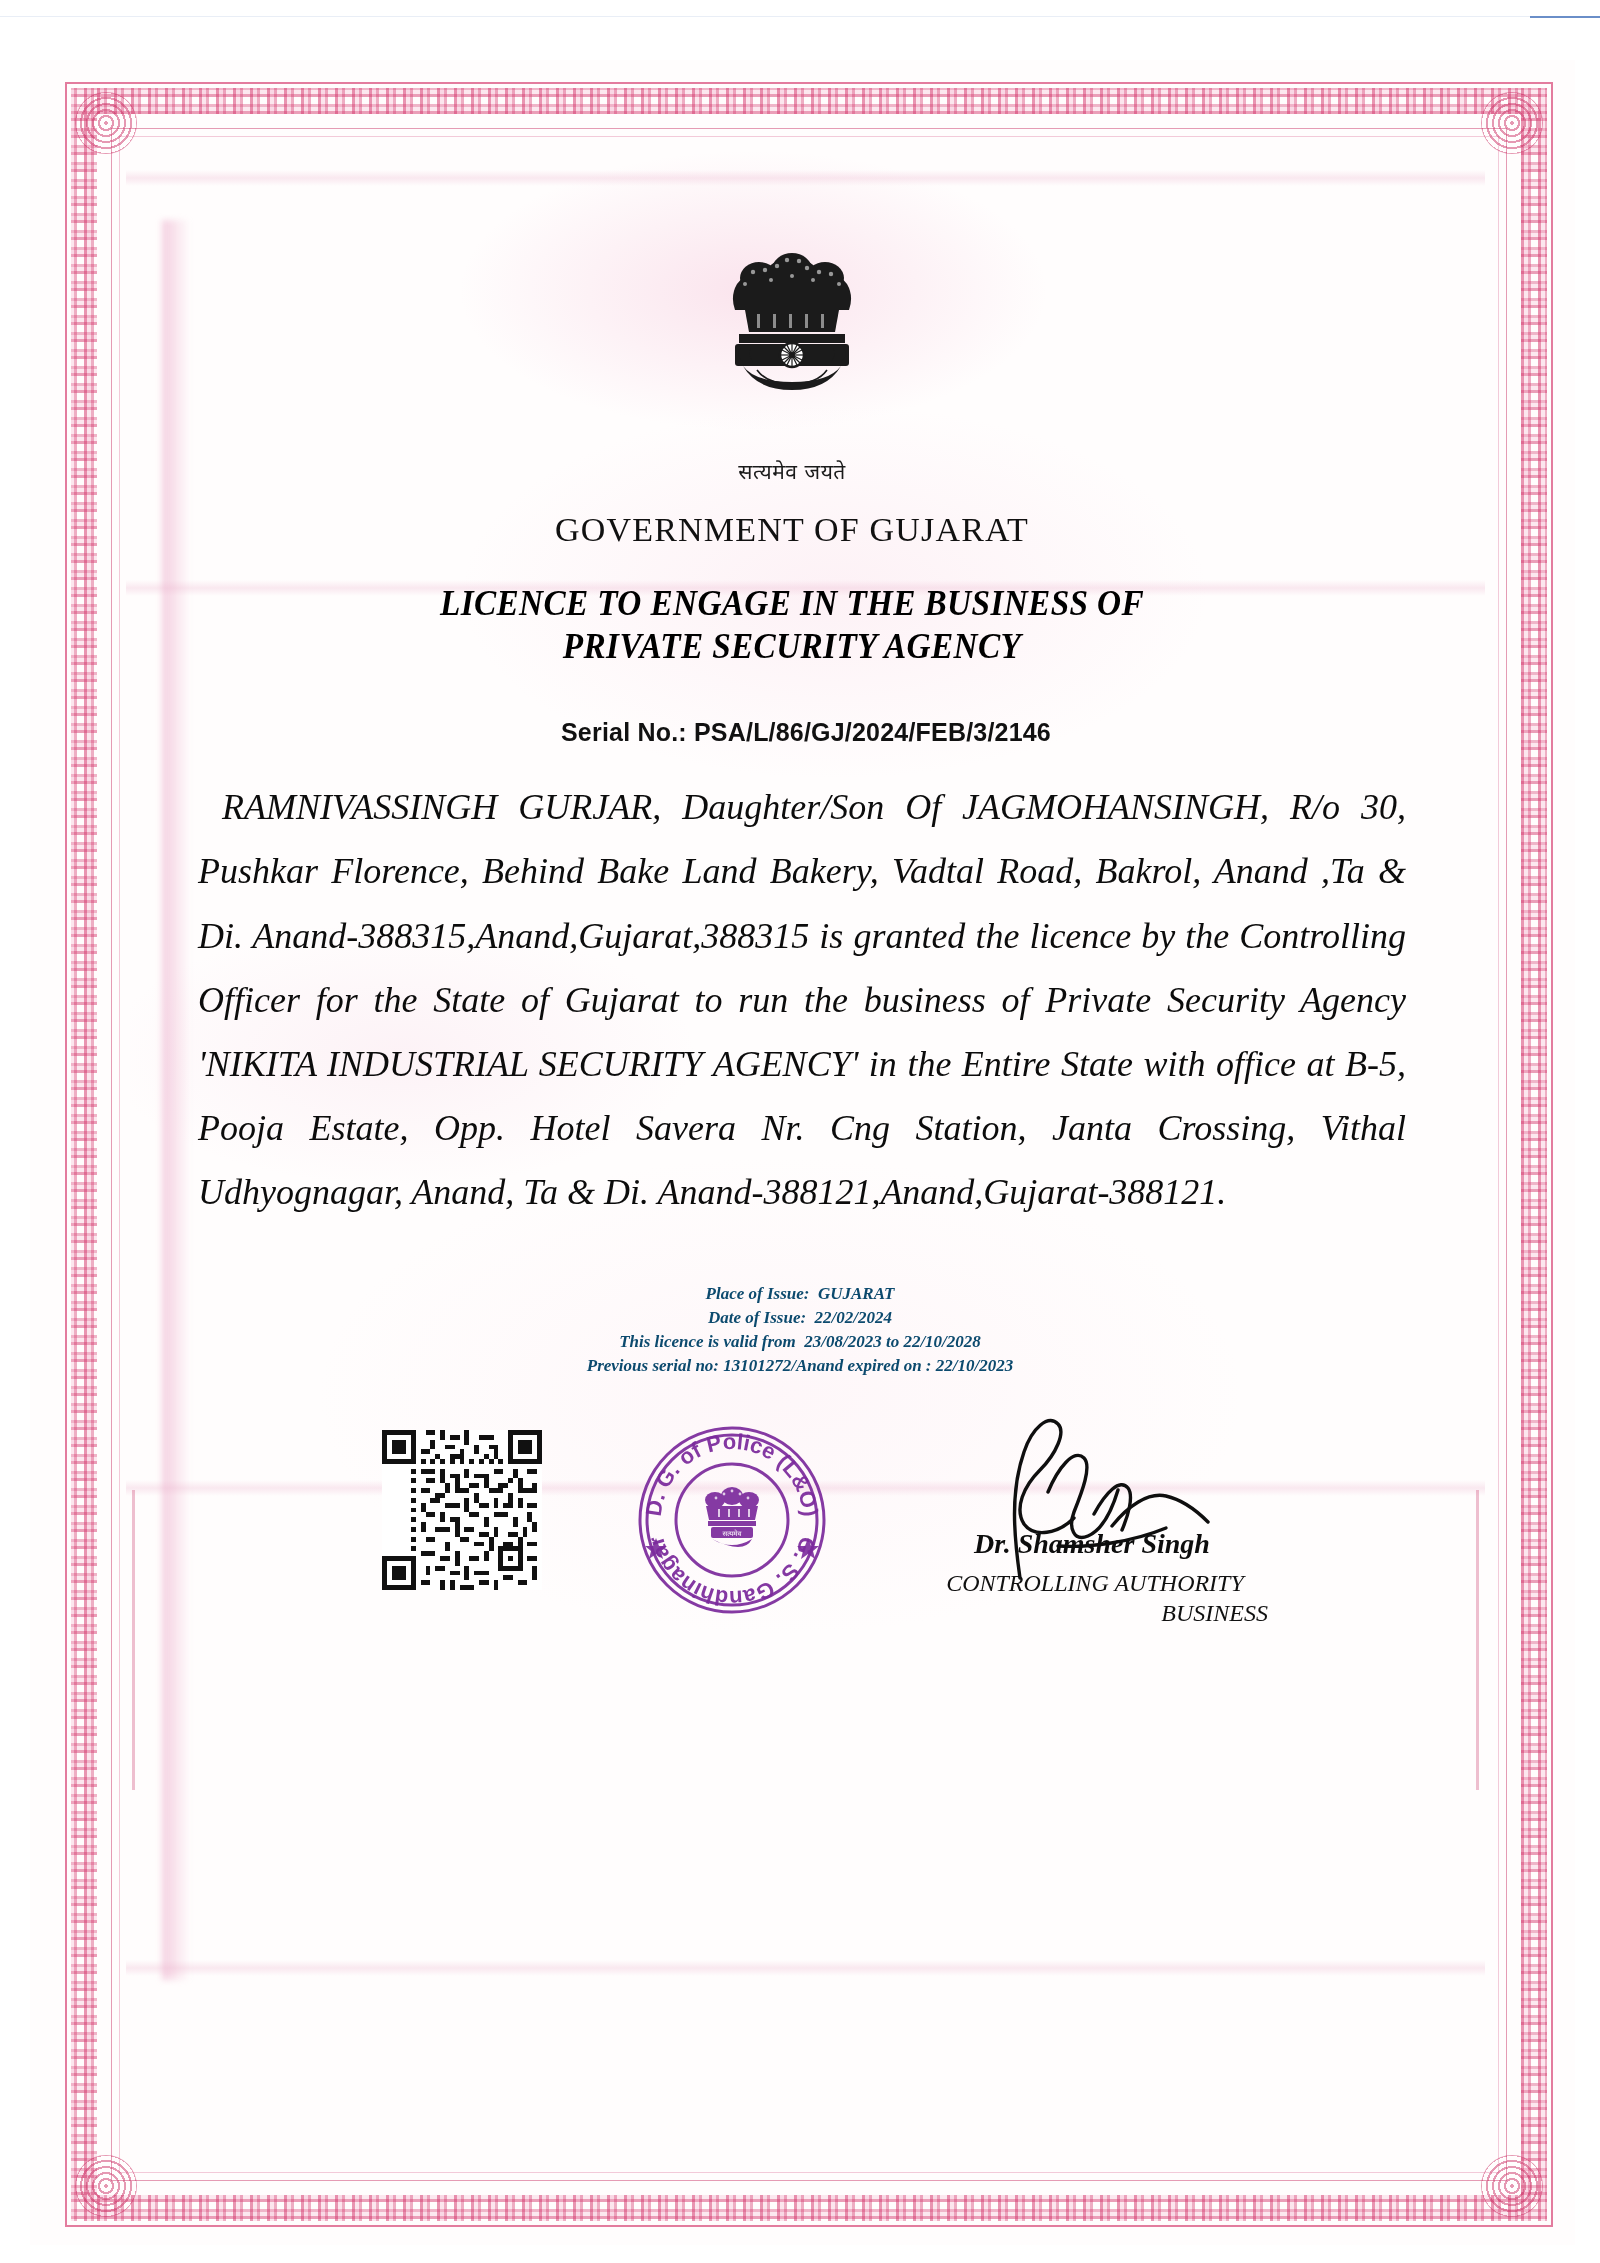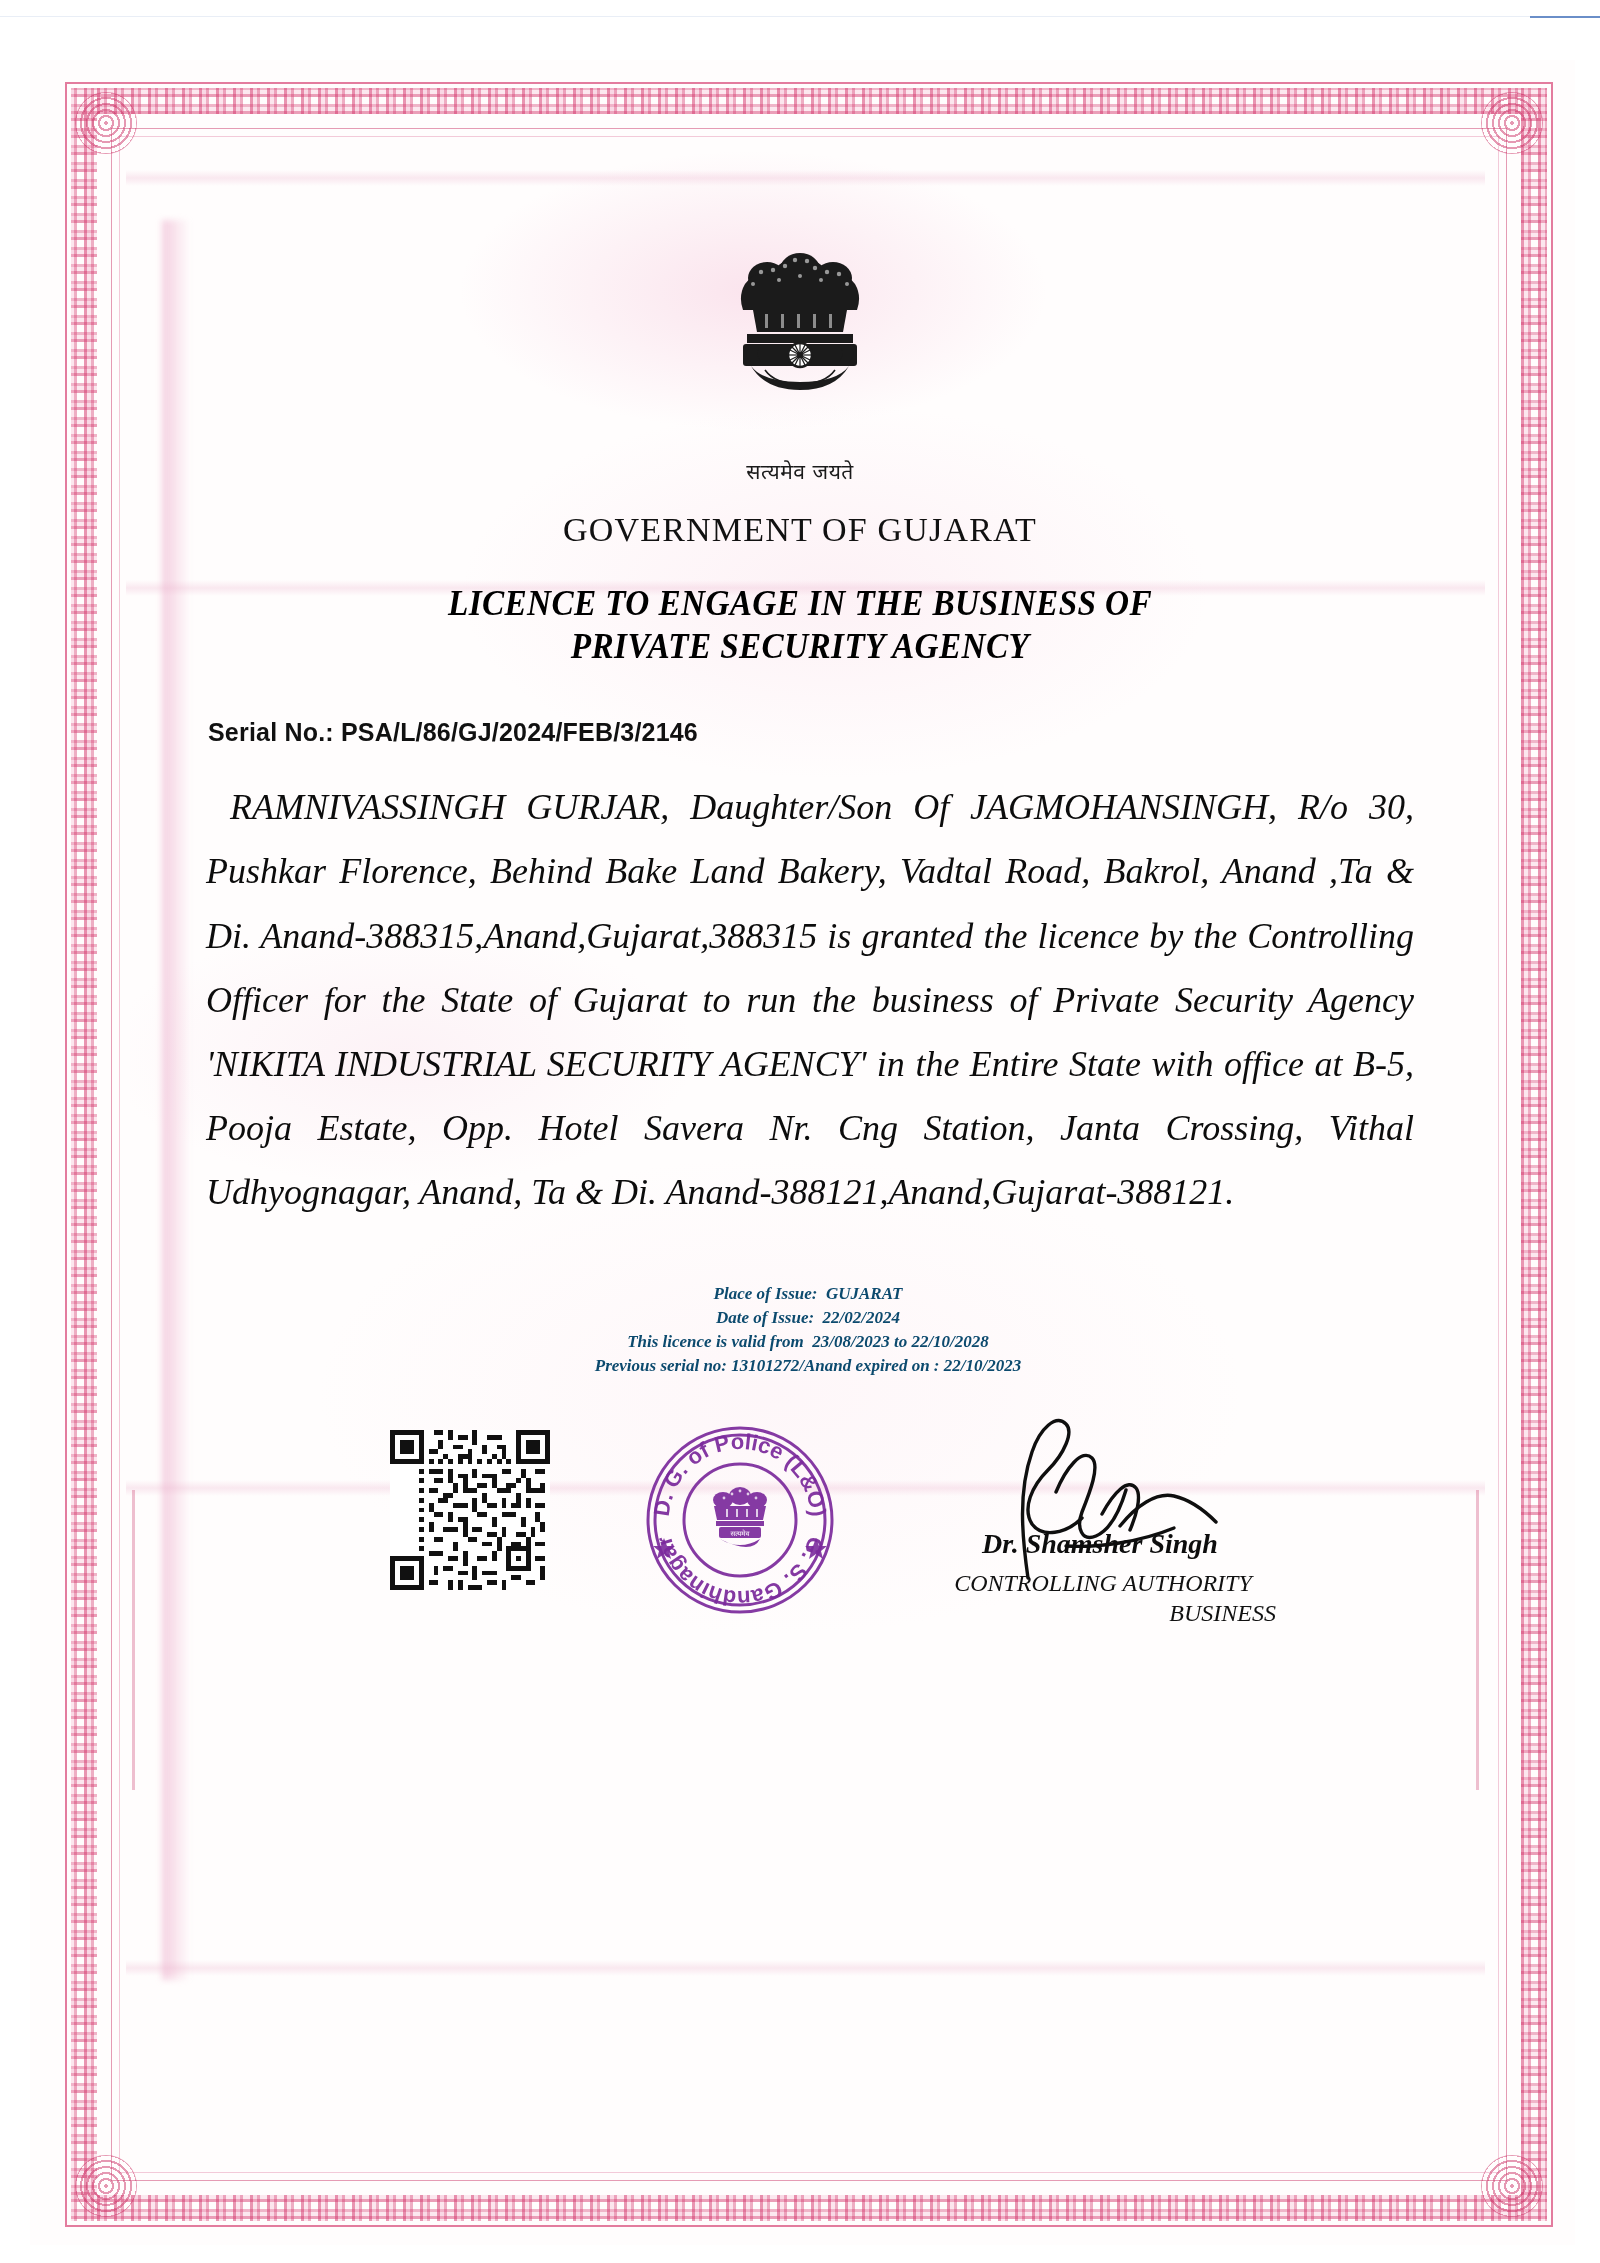--- a/index.html
+++ b/index.html
@@ -120,21 +120,21 @@
     position: absolute;
     left: 96px; right: 90px;
     height: 16px;
     background: linear-gradient(180deg, rgba(233,172,200,.00), rgba(233,172,200,.26), rgba(233,172,200,.00));
     pointer-events: none;
   }
 
   
   .content {
     position: absolute;
-    top: 130px; left: 150px;
+    top: 130px; left: 142px;
     width: 1240px;
     text-align: center;
   }
 
   .emblem {
     margin: 50px auto 0;
     width: 170px;
   }
   .emblem svg { display: block; margin: 0 auto; }
   .motto {
@@ -160,21 +160,21 @@
     font-style: italic;
     font-size: 35px;
     line-height: 1.22;
     letter-spacing: .4px;
     color: #000;
     transform: scaleX(.95);
   }
 
   .serial {
     margin-top: 50px;
-    text-align: left;
+    text-align: center;
     padding-left: 28px;
     font-family: "Liberation Sans", sans-serif;
     font-weight: bold;
     font-size: 25px;
     letter-spacing: .2px;
     color: #111;
   }
 
   .body-para {
     margin-top: 28px;

